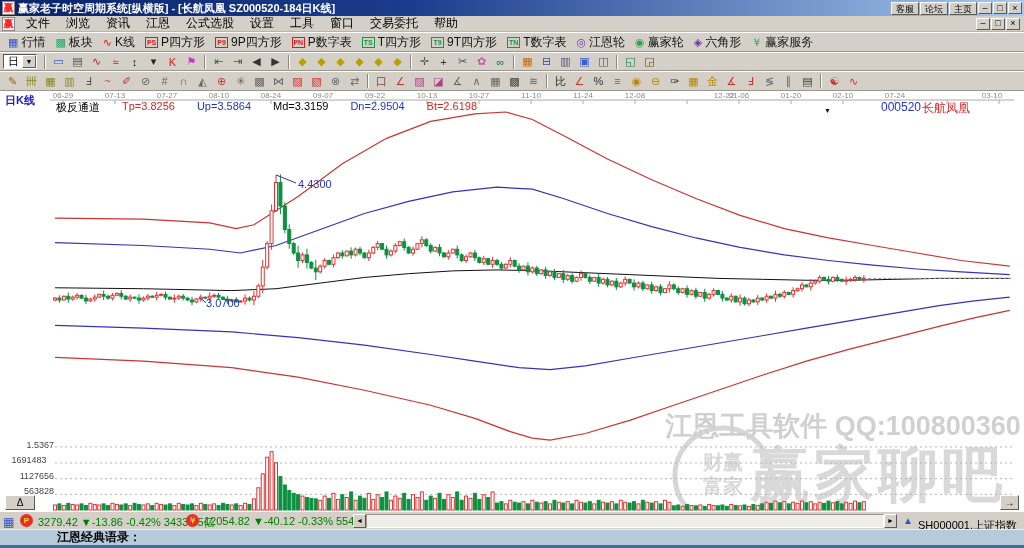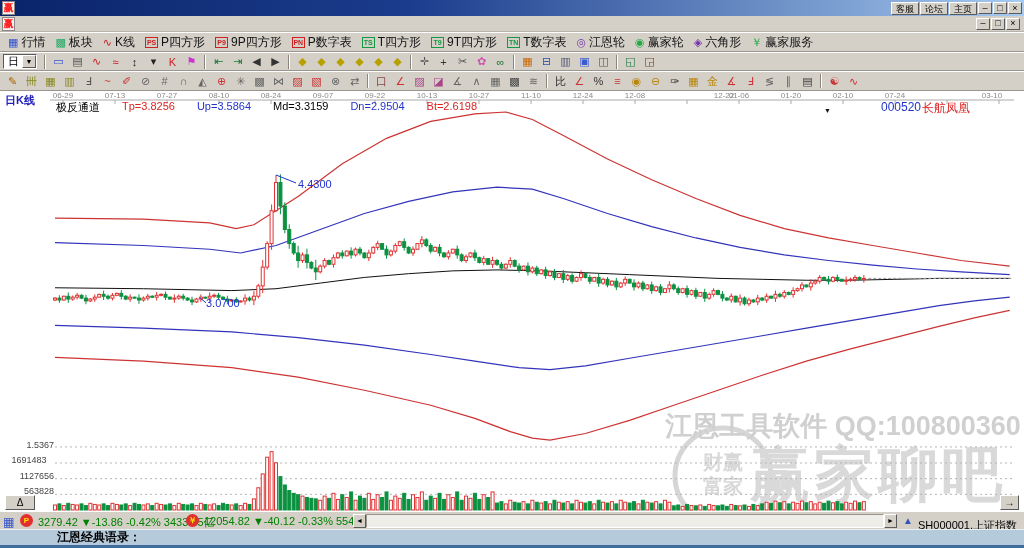--- a/index.html
+++ b/index.html
@@ -49,32 +49,45 @@
   .quotebar{position:absolute;top:529px;left:0;right:0;height:16px;background:#b5cbdb;border-top:1px solid #e7eef4;display:flex;align-items:center;padding-left:57px;}
   .quotebar span{font-size:12px;font-weight:bold;color:#000;white-space:nowrap;}
   .bottomstrip{position:absolute;top:545px;left:0;right:0;height:3px;background:#3e6d9c;}
 </style>
 </head>
 <body>
 
 <div class="win">
   <div class="titlebar">
     <span class="app-icon">赢</span>
+    <span class="title-text">赢家老子时空周期系统[纵横版] - [长航凤凰  SZ000520-184日K线]</span>
     <div class="tb-right">
         <button class="tb-link">客服</button>
         <button class="tb-link">论坛</button>
         <button class="tb-link">主页</button>
         <button class="wctl">–</button>
         <button class="wctl">□</button>
         <button class="wctl">×</button>
       </div>
   </div>
 
   <div class="menubar">
     <span class="app-icon">赢</span>
+    <div class="menu-items" style="display:flex;">
+        <span class="menu-item">文件</span>
+        <span class="menu-item">浏览</span>
+        <span class="menu-item">资讯</span>
+        <span class="menu-item">江恩</span>
+        <span class="menu-item">公式选股</span>
+        <span class="menu-item">设置</span>
+        <span class="menu-item">工具</span>
+        <span class="menu-item">窗口</span>
+        <span class="menu-item">交易委托</span>
+        <span class="menu-item">帮助</span>
+      </div>
     <div class="mdi-controls">
         <button class="wctl">–</button>
         <button class="wctl">□</button>
         <button class="wctl">×</button>
       </div>
   </div>
 
   <div class="toolbar t1">
       <span class="tbtn">
         <span class="ticon" style="color: rgb(51, 85, 204);">▦</span>
@@ -822,21 +835,21 @@
         <span style="left: 63px;">06-29</span>
         <span style="left: 115px;">07-13</span>
         <span style="left: 167px;">07-27</span>
         <span style="left: 219px;">08-10</span>
         <span style="left: 271px;">08-24</span>
         <span style="left: 323px;">09-07</span>
         <span style="left: 375px;">09-22</span>
         <span style="left: 427px;">10-13</span>
         <span style="left: 479px;">10-27</span>
         <span style="left: 531px;">11-10</span>
-        <span style="left: 583px;">12-24</span>
+        <span style="left: 583px;">11-24</span>
         <span style="left: 635px;">12-08</span>
         <span style="left: 724px;">12-22</span>
         <span style="left: 739px;">01-06</span>
         <span style="left: 791px;">01-20</span>
         <span style="left: 843px;">02-10</span>
         <span style="left: 895px;">07-24</span>
         <span style="left: 992px;">03-10</span>
         <span style="left: 1035px;">03-24</span>
       </div>
     <div class="indrow">

